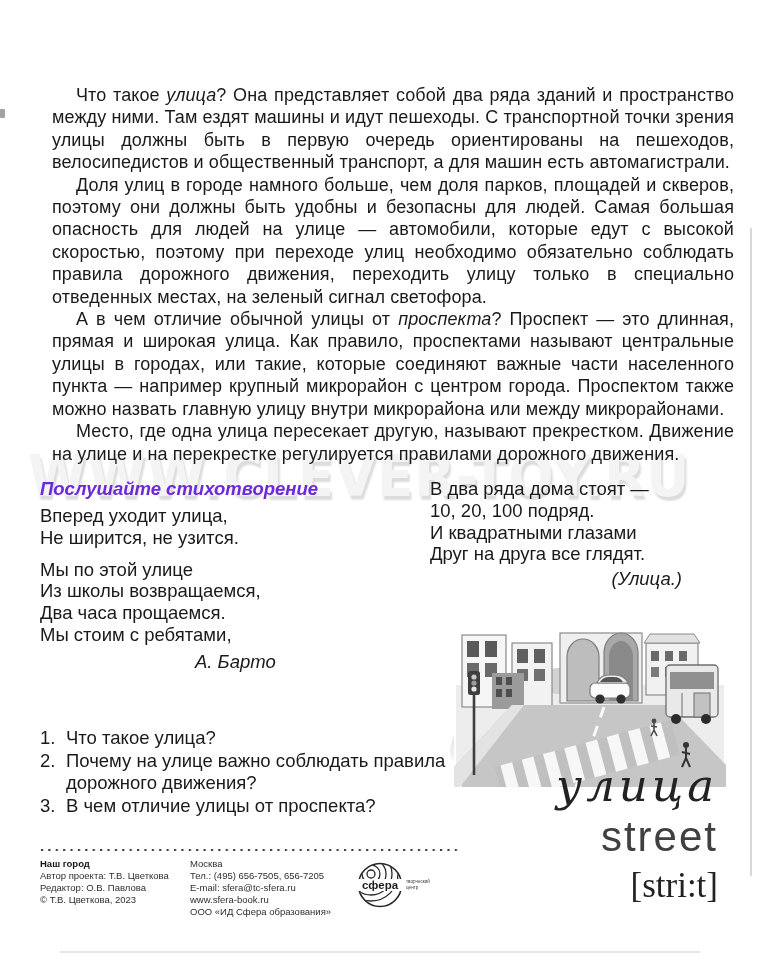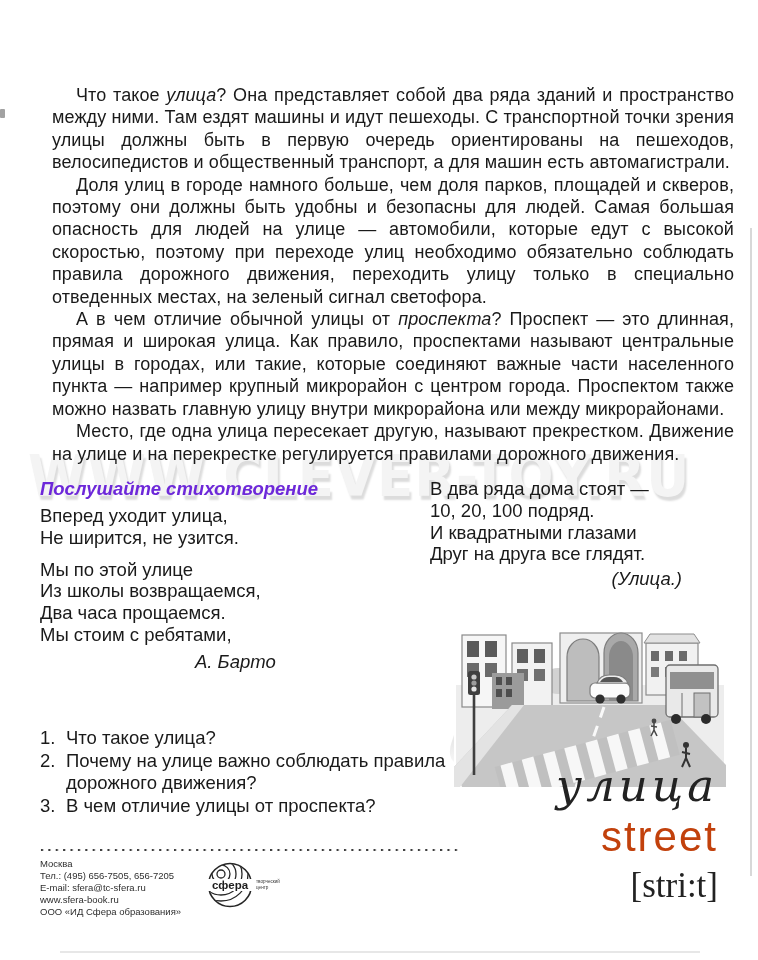--- a/index.html
+++ b/index.html
@@ -38,21 +38,21 @@
 
   
   .questions{position:absolute;left:40px;top:727px;width:465px;z-index:2;}
   .q-item{display:flex;font-size:18.5px;line-height:22.6px;}
   .q-num{width:26px;flex:none;}
   .q-text{flex:1;}
 
   
   .vocab{position:absolute;right:40px;top:760px;text-align:right;z-index:2;color:#222;}
   .vocab-ru{font-family:"DejaVu Serif",serif;font-style:italic;font-size:45px;line-height:52px;letter-spacing:4px;}
-  .vocab-en{font-family:"Liberation Sans",sans-serif;font-size:42px;line-height:50px;letter-spacing:2px;color:#c2410c;}
+  .vocab-en{font-family:"Liberation Sans",sans-serif;font-size:42px;line-height:50px;letter-spacing:2px;color:#404040;}
   .vocab-tr{font-family:"Liberation Serif",serif;font-size:35px;line-height:48px;}
 
   
   .page-footer{position:absolute;left:40px;top:848px;width:690px;z-index:2;
     font-size:9.5px;line-height:12px;color:#2e2e2e;}
   .footer-dots{width:418px;height:4px;margin-bottom:6px;background-repeat:repeat-x;
     background-image:radial-gradient(circle at 2px 2px,#3d3d3d 1.1px,transparent 1.45px);
     background-size:7.4px 4px;}
   .footer-cols{display:flex;align-items:flex-start;}
   .f-col1{width:150px;}
@@ -213,20 +213,26 @@
 
   <div class="vocab">
     <div class="vocab-ru">улица</div>
     <div class="vocab-en">street</div>
     <div class="vocab-tr">[stri:t]</div>
   </div>
 
   <footer class="page-footer">
     <div class="footer-dots"></div>
     <div class="footer-cols">
+      <div class="f-col1">
+        <div class="f-title">Наш город</div>
+        <div>Автор проекта: Т.В. Цветкова</div>
+        <div>Редактор: О.В. Павлова</div>
+        <div>© Т.В. Цветкова, 2023</div>
+      </div>
       <div class="f-col2">
         <div>Москва</div>
         <div>Тел.: (495) 656-7505, 656-7205</div>
         <div>E-mail: sfera@tc-sfera.ru</div>
         <div>www.sfera-book.ru</div>
         <div>ООО «ИД Сфера образования»</div>
       </div>
       <div class="f-logo">
         <svg width="78" height="52" viewBox="0 0 78 52" xmlns="http://www.w3.org/2000/svg">
           <defs>

